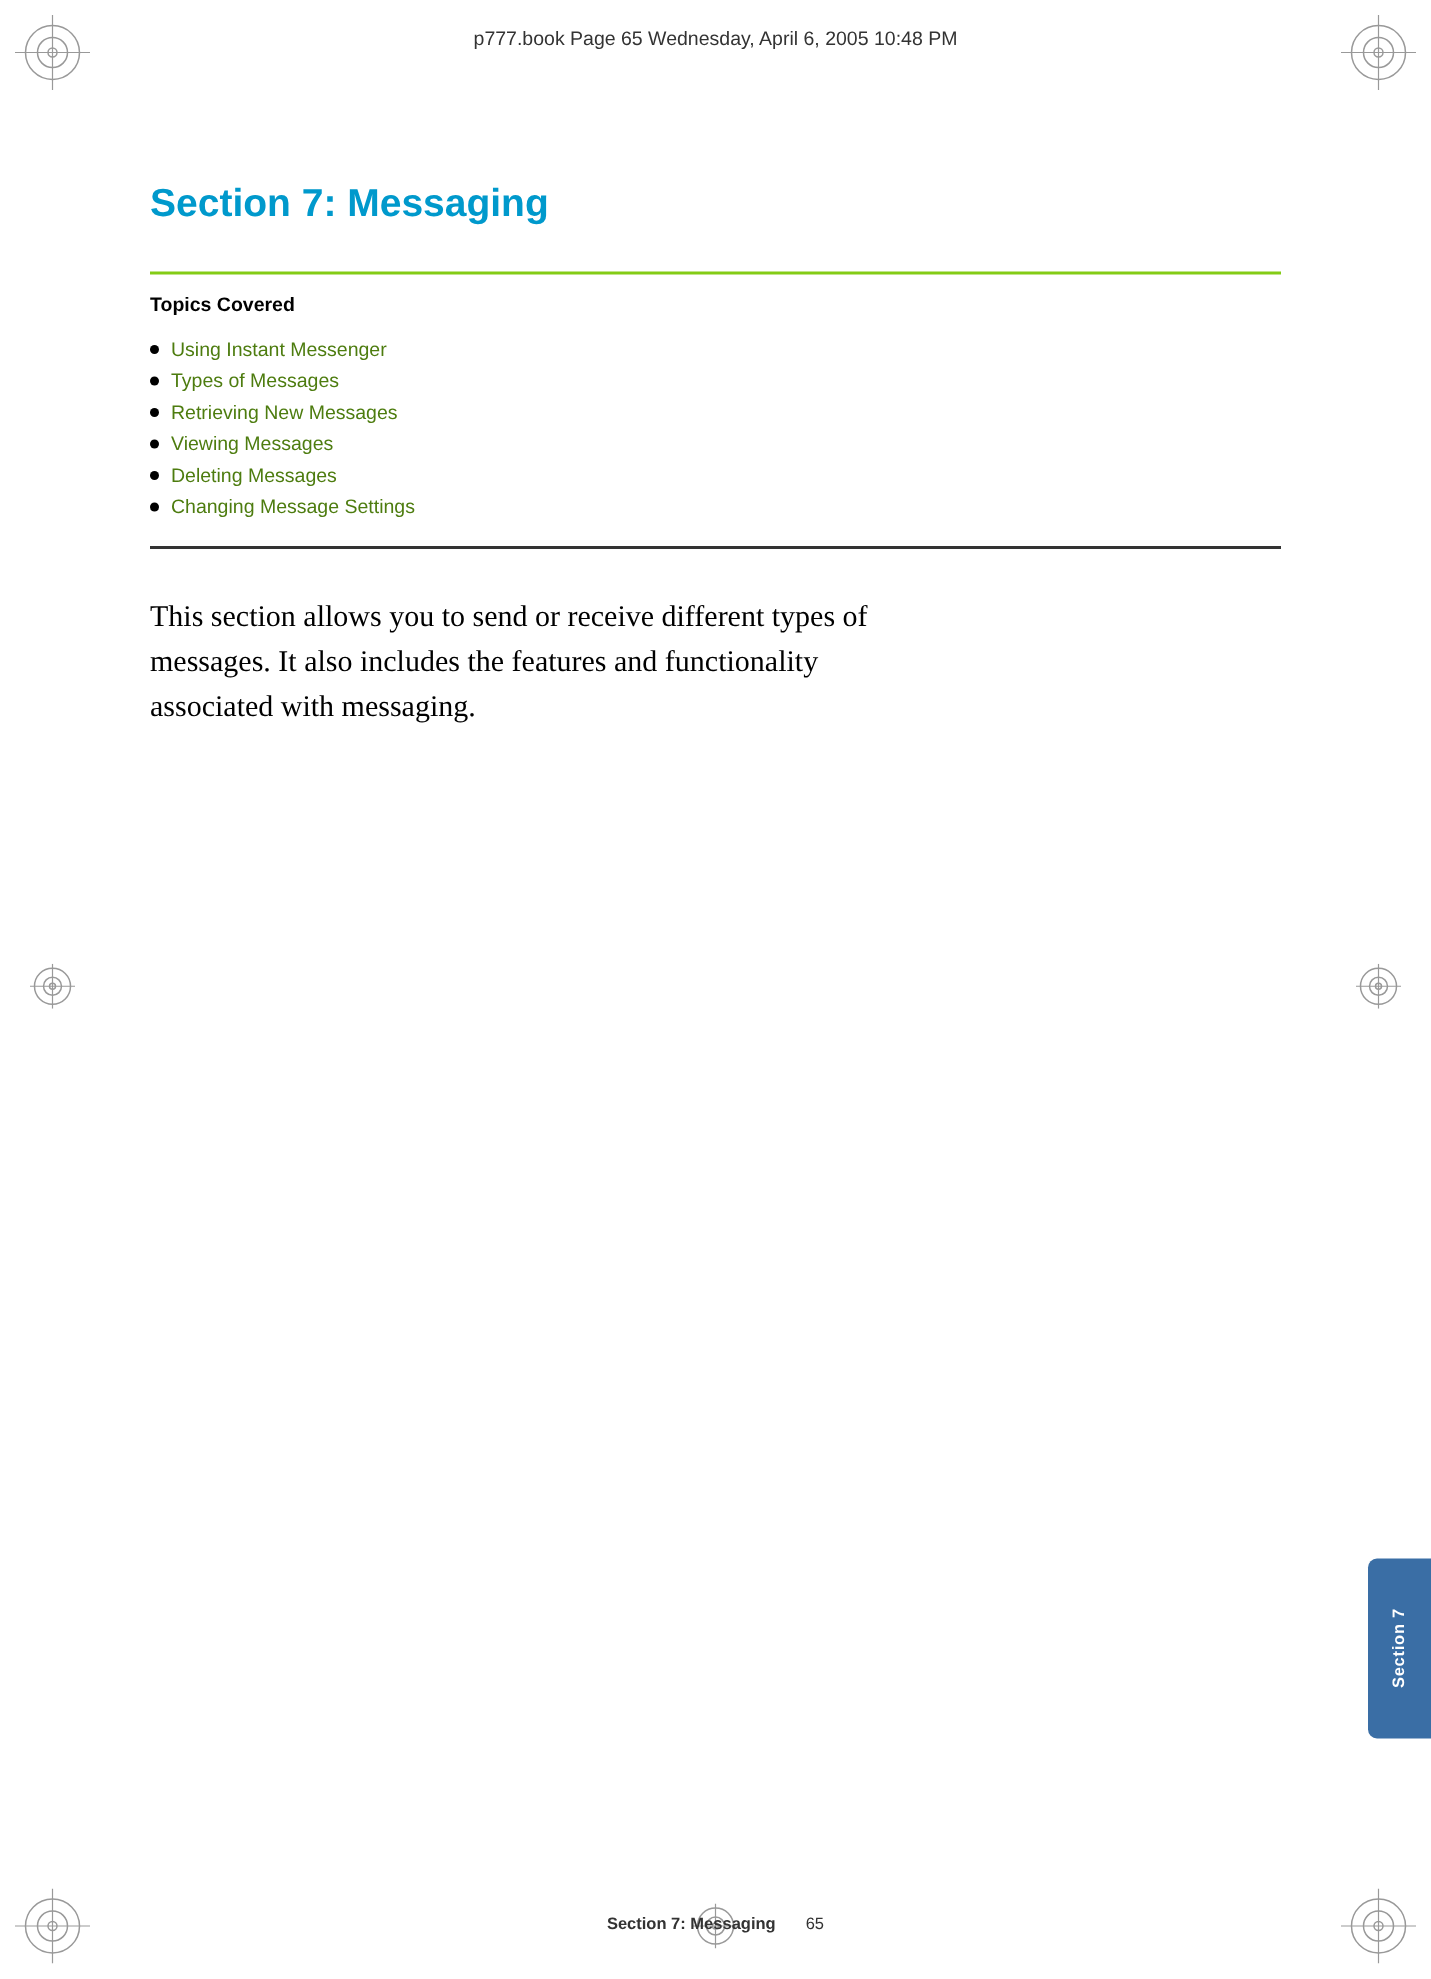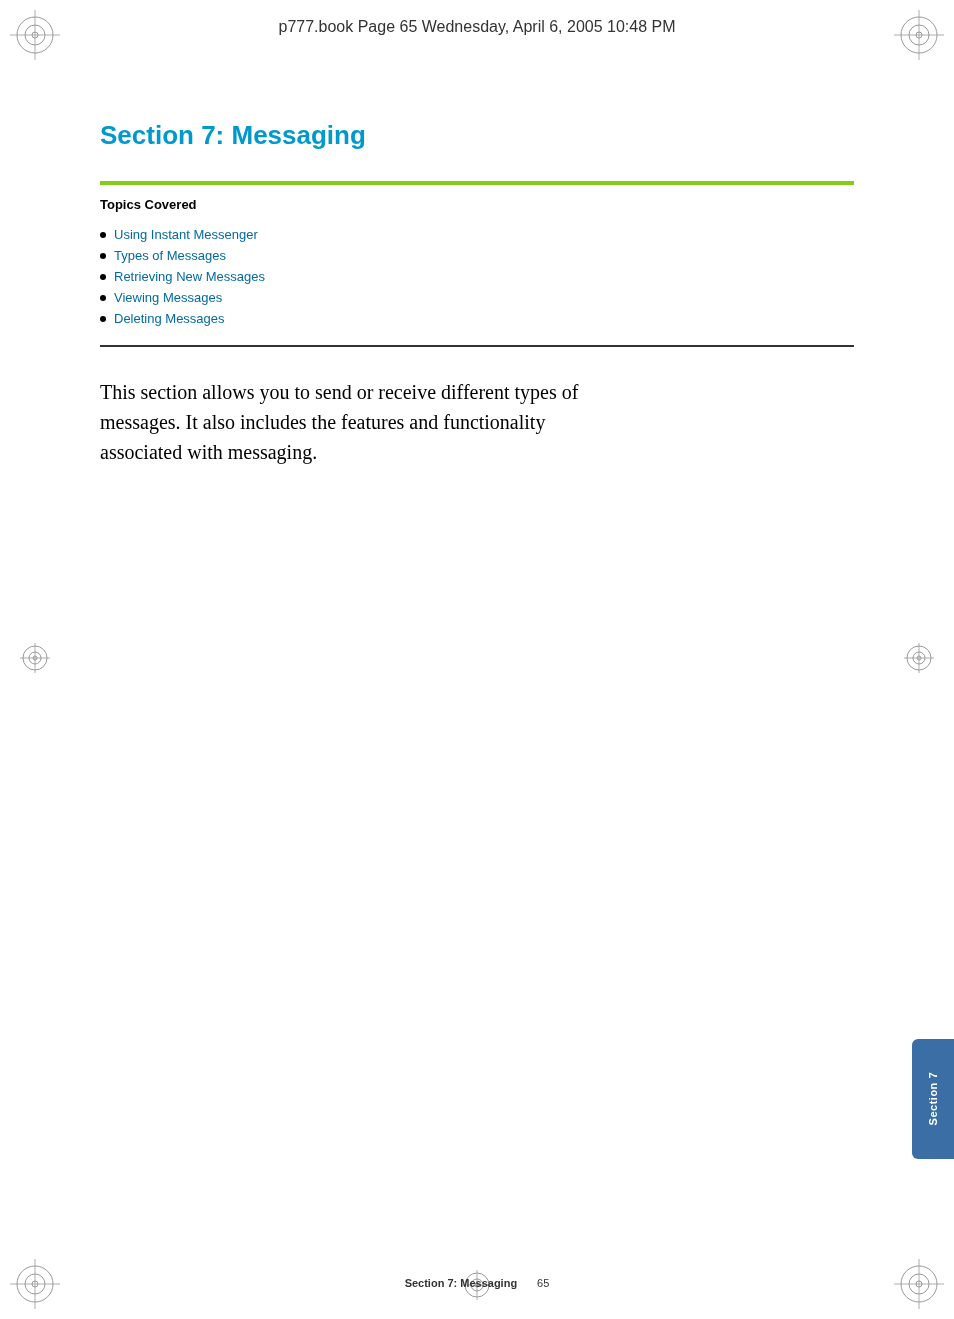--- a/index.html
+++ b/index.html
@@ -30,21 +30,21 @@
       top: 18px;
       left: 100px;
       right: 100px;
       display: flex;
       justify-content: center;
       align-items: center;
     }
 
     .header-text {
       font-family: Arial, sans-serif;
-      font-size: 16px;
+      font-size: 13px;
       color: #333;
     }
 
     
     .corner-mark {
       position: absolute;
       width: 50px;
       height: 50px;
     }
 
@@ -87,21 +87,21 @@
       font-family: Arial, Helvetica, sans-serif;
       font-size: 26px;
       font-weight: bold;
       color: #0099cc;
       margin-top: 60px;
       margin-bottom: 30px;
     }
 
     
     .topics-box {
-      border-top: 4px solid #84cc16;
+      border-top: 2px solid #84cc16;
       border-bottom: 2px solid #333;
       padding: 12px 0 16px 0;
       margin-bottom: 30px;
     }
 
     .topics-heading {
       font-family: Arial, Helvetica, sans-serif;
       font-size: 13px;
       font-weight: bold;
       color: #000;
@@ -109,21 +109,21 @@
     }
 
     .topics-list {
       list-style: none;
       padding: 0;
     }
 
     .topics-list li {
       font-family: Arial, Helvetica, sans-serif;
       font-size: 13px;
-      color: #0369a1;
+      color: #4d7c0f;
       padding: 3px 0;
       display: flex;
       align-items: center;
       gap: 8px;
     }
 
     .bullet {
       display: inline-block;
       width: 6px;
       height: 6px;
@@ -292,20 +292,24 @@
           <span>Retrieving New Messages</span>
         </li>
         <li>
           <span class="bullet"></span>
           <span>Viewing Messages</span>
         </li>
         <li>
           <span class="bullet"></span>
           <span>Deleting Messages</span>
         </li>
+        <li>
+          <span class="bullet"></span>
+          <span>Changing Message Settings</span>
+        </li>
       </ul>
     </div>
 
     <p class="body-text">This section allows you to send or receive different types of messages. It also includes the features and functionality associated with messaging.</p>
 
   </div>
 
   <div class="section-tab">
     <span class="section-tab-text">Section 7</span>
   </div>

